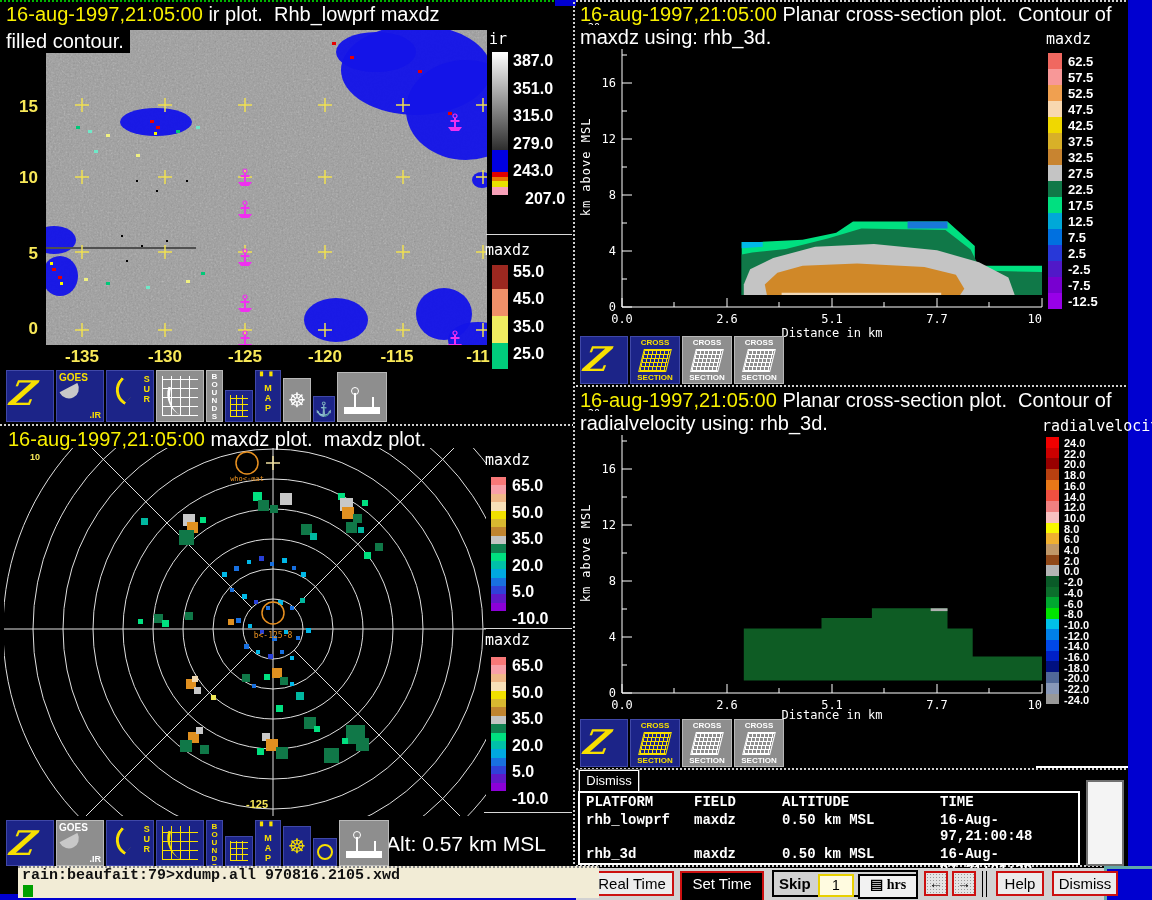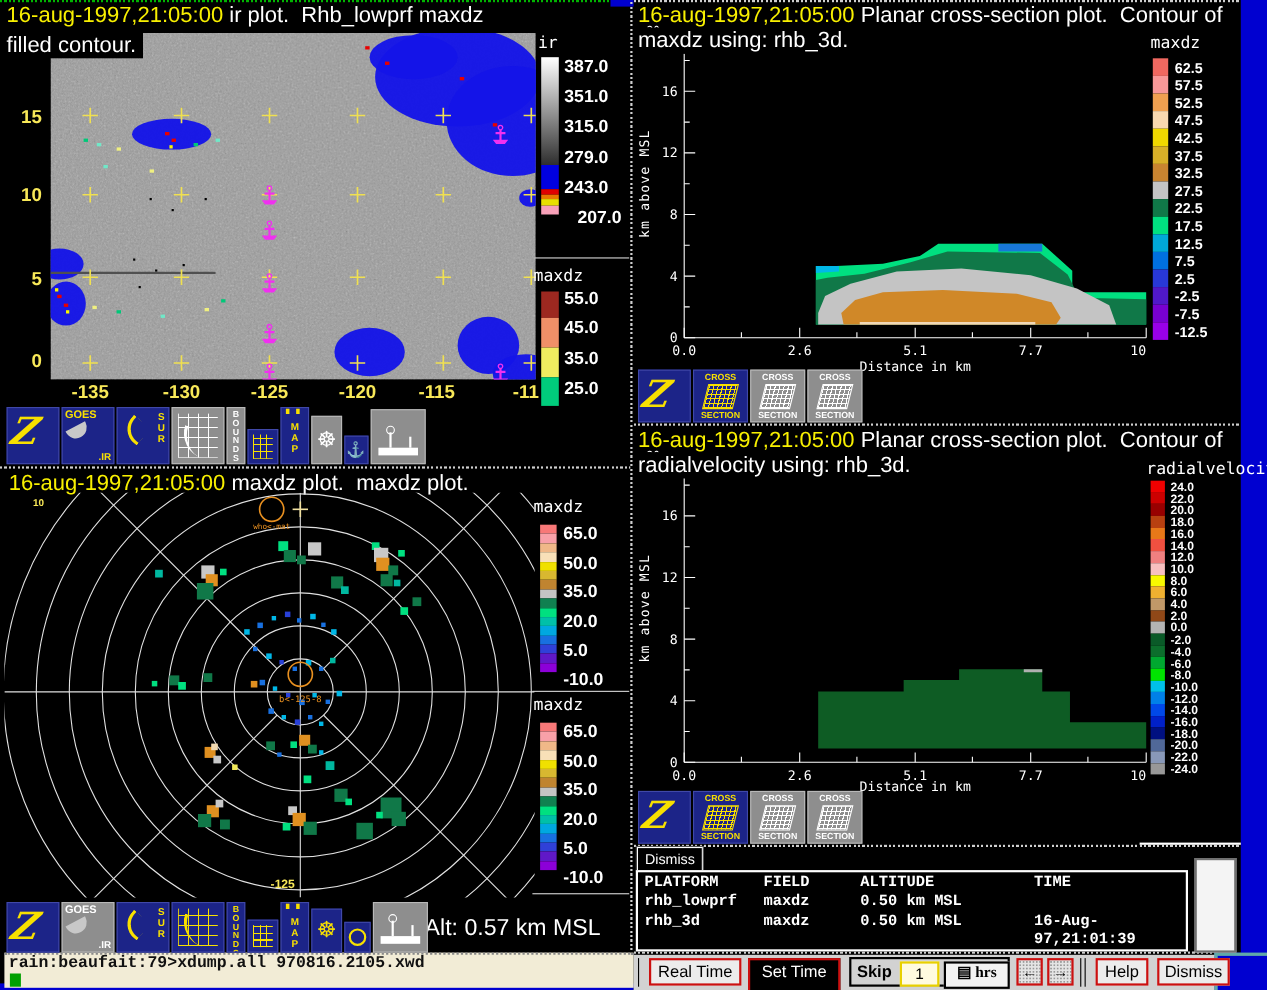--- a/index.html
+++ b/index.html
@@ -72,23 +72,23 @@
   .skipfield{position:absolute;left:44px;top:2px;width:32px;height:19px;background:#fffbe0;
         border:2px solid #e8d000;color:#000;font-size:14px;text-align:center;line-height:19px;}
   .hrsbtn{position:absolute;left:84px;top:2px;width:56px;height:21px;background:#f2f2f2;
         border:2px solid #000;color:#000;font-size:14px;font-weight:bold;
         font-family:"Liberation Serif",serif;text-align:center;line-height:18px;}
   .arrowbtn{position:absolute;box-sizing:border-box;width:24px;height:25px;border:2px solid #cc1010;
         background-image:radial-gradient(#9a9a9a 26%,#e4e4e4 27%);background-size:3px 3px;
         color:#000;font-size:14px;font-weight:bold;text-align:center;line-height:20px;}
   .dline{position:absolute;width:1px;height:26px;background:#000;top:3px;}
   
-  #term{left:4px;top:866px;width:572px;height:30px;background:#f2ecd6;
+  #term{left:18px;top:866px;width:572px;height:30px;background:#f2ecd6;
         border-top:2px dotted #888;color:#111;font-family:"Liberation Mono",monospace;
-        font-size:15px;font-weight:bold;line-height:15px;overflow:hidden;}
+        font-size:15px;font-weight:bold;line-height:15px;overflow:hidden;padding-left:9px;}
   #term .cursor{position:absolute;left:5px;top:17px;width:10px;height:12px;background:#00a000;}
   
   #tbl{left:578px;top:791px;width:502px;height:74px;background:#000;border:2px solid #fff;
        box-sizing:border-box;color:#fff;font-family:"Liberation Mono",monospace;
        font-size:14px;font-weight:bold;}
   #tbl .trow{display:grid;grid-template-columns:108px 88px 158px auto;padding:1px 6px;}
   
   .dot-h{background:repeating-linear-gradient(90deg,#cfcfcf 0 2px,transparent 2px 4px);height:2px;}
   .dot-hg{background:repeating-linear-gradient(90deg,#00b400 0 2px,transparent 2px 4px);height:2px;}
   .dot-v{background:repeating-linear-gradient(0deg,#cfcfcf 0 2px,transparent 2px 4px);width:2px;}
@@ -474,20 +474,21 @@
       <div class="trow">
         <span>PLATFORM</span>
         <span>FIELD</span>
         <span>ALTITUDE</span>
         <span>TIME</span>
       </div>
       <div class="trow">
         <span>rhb_lowprf</span>
         <span>maxdz</span>
         <span>0.50 km MSL</span>
+        <span>16-Aug-97,21:00:48</span>
       </div>
       <div class="trow">
         <span>rhb_3d</span>
         <span>maxdz</span>
         <span>0.50 km MSL</span>
         <span>16-Aug-97,21:01:39</span>
       </div>
     </div>
 
   <div id="cbar" class="abs">

